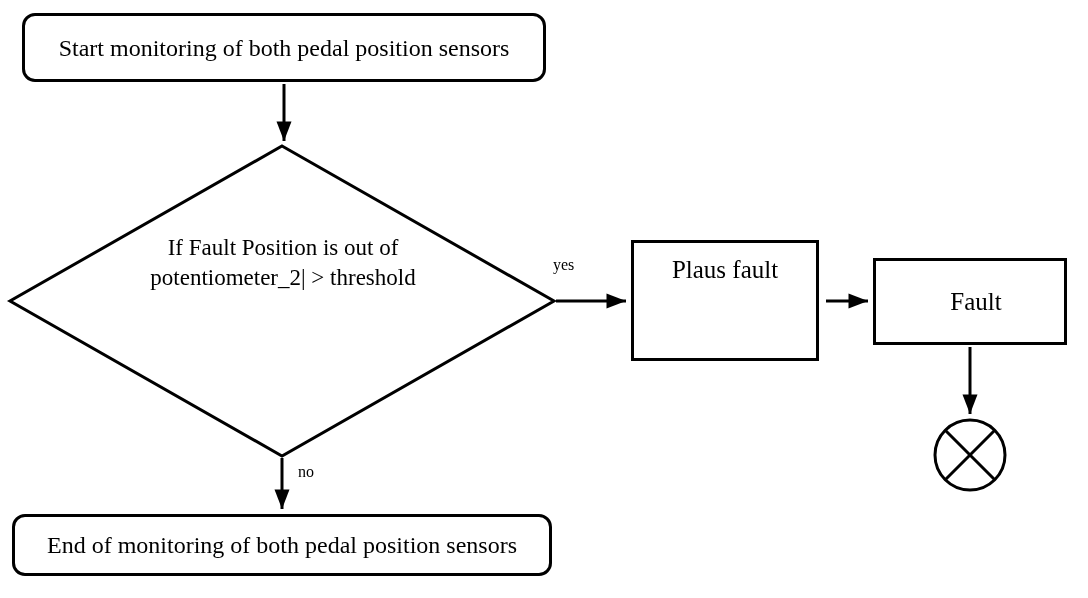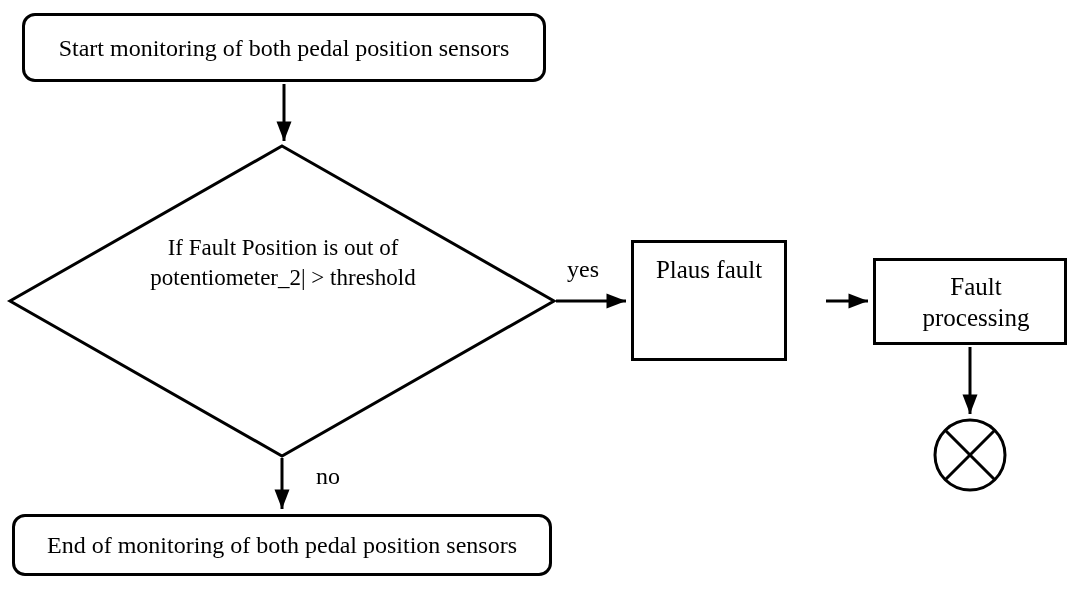--- a/index.html
+++ b/index.html
@@ -26,34 +26,34 @@
     flex-direction: column;
     align-items: center;
     justify-content: center;
     text-align: center;
     font-size: 24px;
     line-height: 30px;
   }
   .rounded { border-radius: 13px; }
   .node-start  { left: 22px;  top: 13px;  width: 524px; height: 69px; }
   .node-end    { left: 12px;  top: 514px; width: 540px; height: 62px; }
-  .node-plaus  { left: 631px; top: 240px; width: 156px; height: 121px;
+  .node-plaus  { left: 631px; top: 240px; width: 188px; height: 121px;
                  justify-content: flex-start; padding-top: 11px; font-size: 25px; line-height: 31px; }
   .node-fault  { left: 873px; top: 258px; width: 194px; height: 87px; font-size: 25px; line-height: 31px; padding-left: 12px; }
   .diamond-text {
     position: absolute;
     left: 90px; top: 233px; width: 386px;
     text-align: center;
     font-size: 23px;
     line-height: 30px;
   }
   .edge-label {
     position: absolute;
-    font-size: 24px;
-    text-align: center;
+    font-size: 16px;
+    text-align: left;
     width: 60px;
   }
   .label-yes { left: 553px; top: 256px; }
   .label-no  { left: 298px; top: 463px; }
   svg .stroke { stroke: #000000; stroke-width: 3; fill: none; }
   svg .shape  { stroke: #000000; stroke-width: 3; fill: #ffffff; }
 </style>
 </head>
 <body>
 
@@ -107,20 +107,19 @@
   <div class="edge-label label-yes">yes</div>
 
   <div class="edge-label label-no">no</div>
 
   <div class="node node-plaus">
     <div>Plaus fault</div>
   </div>
 
   <div class="node node-fault">
     <div>Fault</div>
-    <div>processing</div>
   </div>
 
   <div class="node rounded node-end">
     <span>End of monitoring of both pedal position sensors</span>
   </div>
 
 </div>
 
 </body></html>

